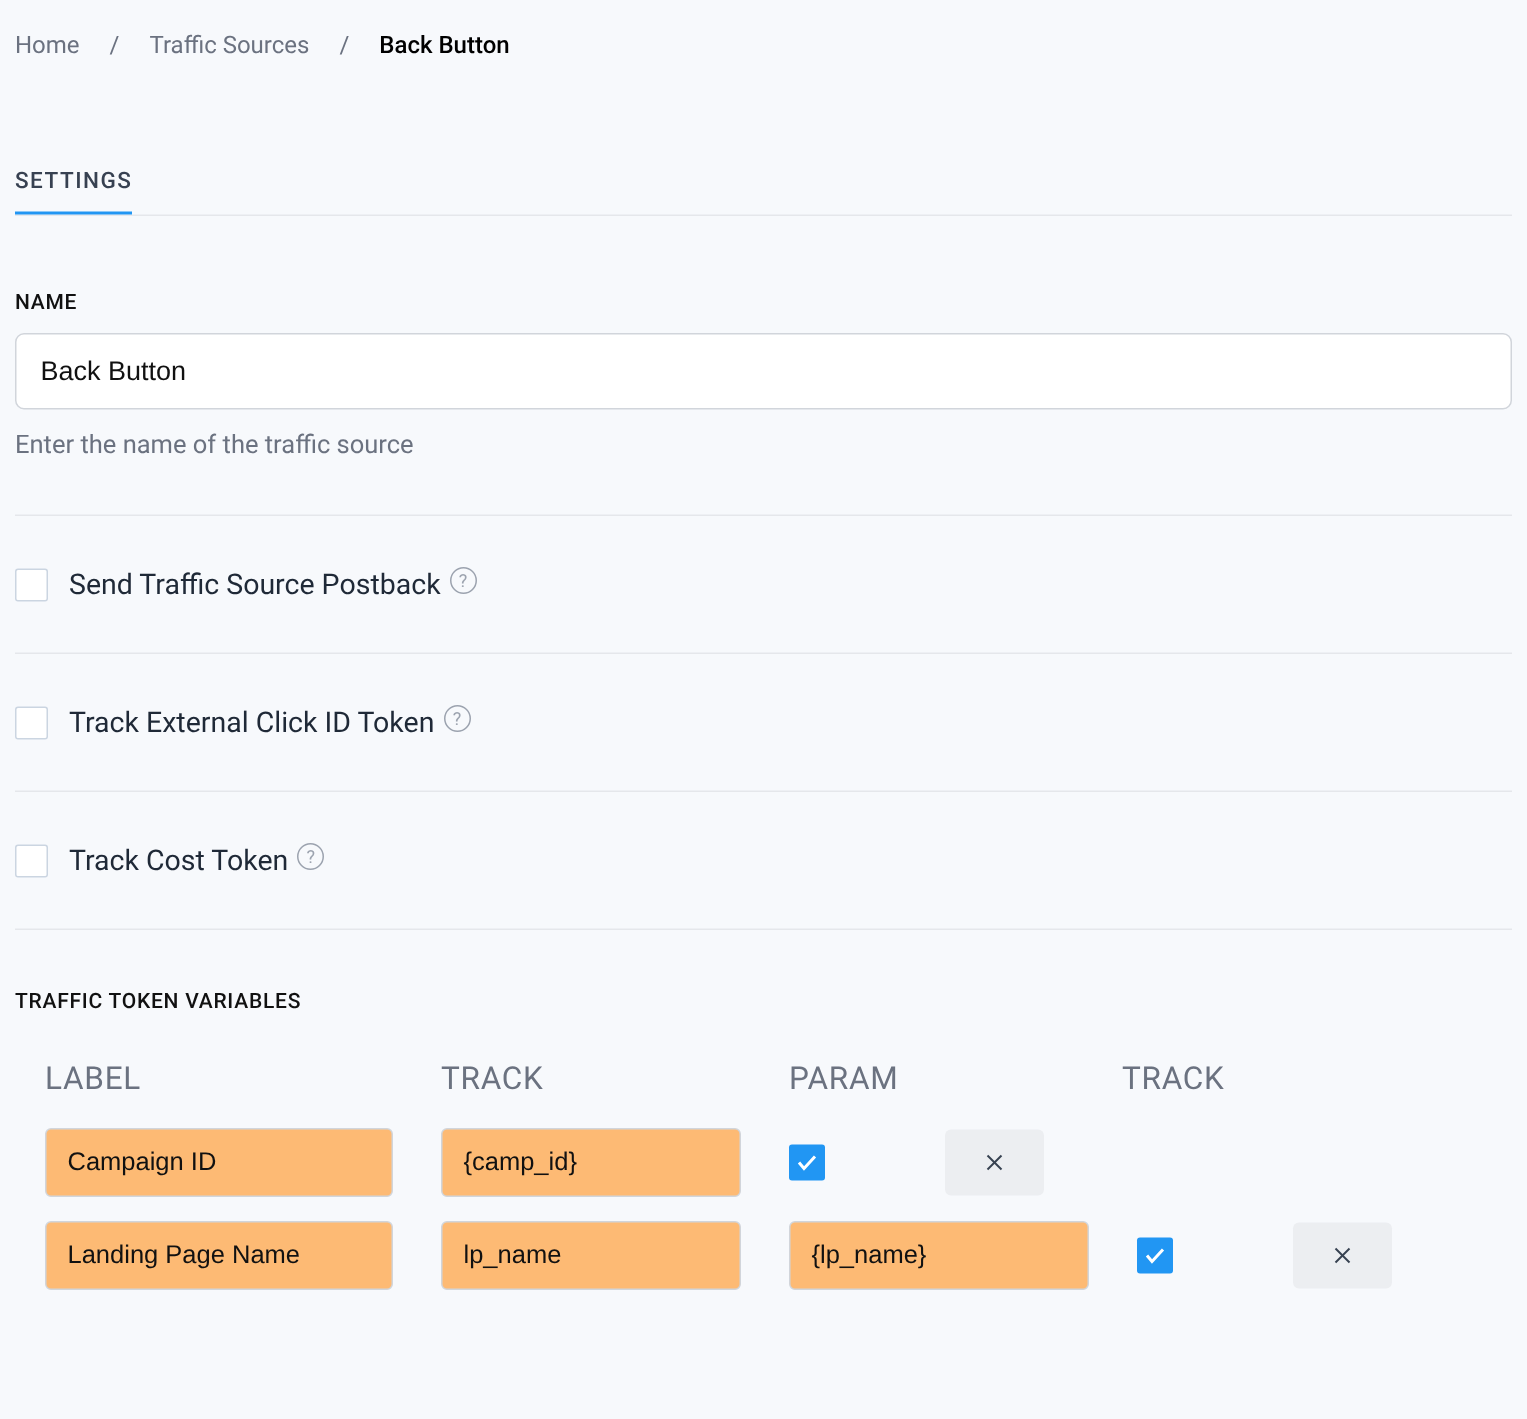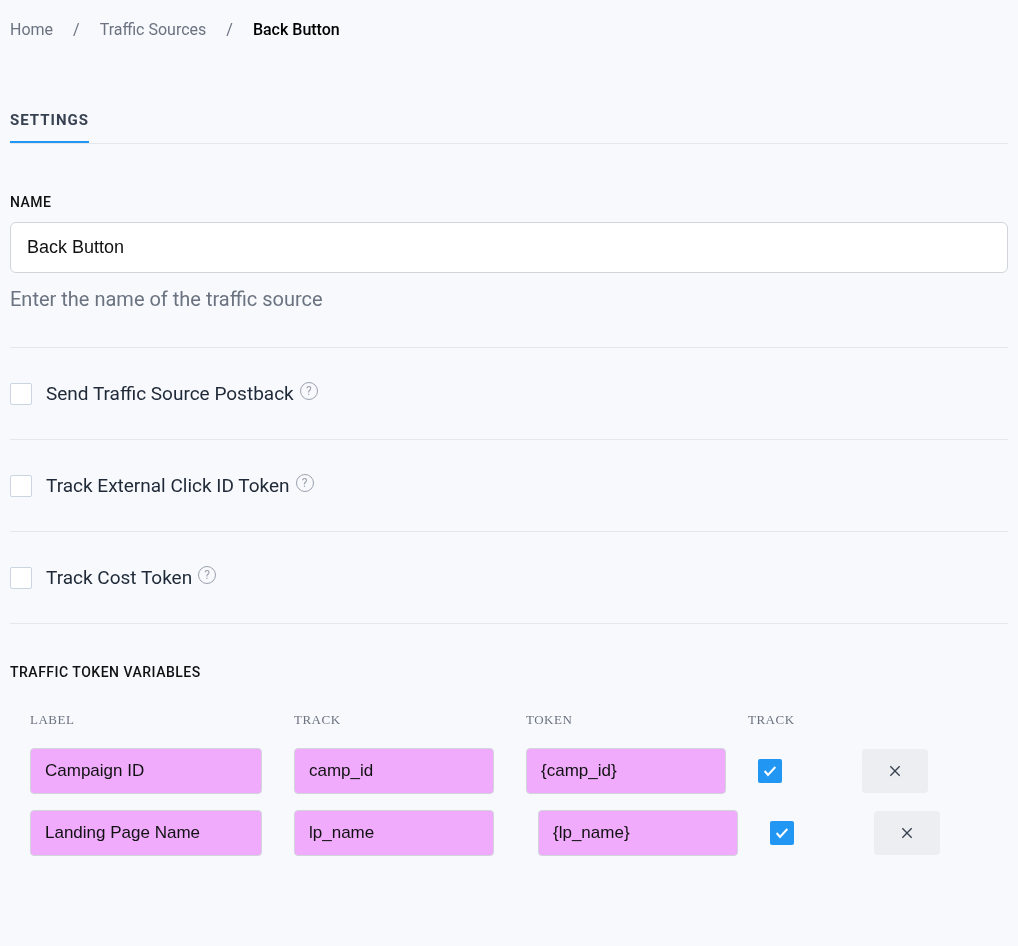--- a/index.html
+++ b/index.html
@@ -43,41 +43,40 @@
       font-size: 15px;
       letter-spacing: 1px;
       color: #374151;
       font-weight: 500;
       cursor: pointer;
       border-bottom: 2px solid transparent;
       margin-right: 30px;
     }
     .tab.active {
       border-bottom-color: #2196f3;
-      font-weight: bold;
     }
     .field-label {
       font-size: 14px;
       font-weight: 500;
       letter-spacing: 0.5px;
       margin-bottom: 12px;
       color: #111;
     }
     .text-input {
       width: 100%;
       padding: 14px 16px;
       font-size: 18px;
       border: 1px solid #d1d5db;
       border-radius: 6px;
       background: #fff;
       color: #111;
     }
     .hint {
       margin-top: 14px;
-      font-size: 20px;
+      font-size: 17px;
       color: #6b7280;
     }
     .section {
       padding: 0 0 36px 0;
       border-bottom: 1px solid #e5e7eb;
     }
     .section.no-top-pad {
       padding-top: 0;
     }
     .checkbox-row {
@@ -131,32 +130,31 @@
       padding: 8px 20px;
       align-items: center;
       gap: 32px;
     }
     .var-col-label { width: 232px; }
     .var-col-param { width: 200px; }
     .var-col-token { width: 200px; margin-left: 32px; }
     .var-col-track { width: 70px; text-align: left; margin-left: 22px; }
     .var-col-del { width: 70px; text-align: center; }
     .var-header span {
-      font-size: 13px;
+      font-size: 21px;
       color: #6b7280;
       letter-spacing: 0.5px;
-      font-family: Liberation Serif, serif;
     }
     .var-input {
       width: 100%;
       padding: 12px 14px;
       font-size: 17px;
       border: 1px solid #d1d5db;
       border-radius: 4px;
-      background: #f0abfc;
+      background: #fdba74;
       color: #111;
     }
     .track-check {
       width: 24px;
       height: 24px;
       background: #2196f3;
       border-radius: 2px;
       display: inline-flex;
       align-items: center;
       justify-content: center;
@@ -231,28 +229,27 @@
     <span class="help-icon"></span>
   </div>
 </div>
 
 <div class="variables-section">
   <div class="field-label">TRAFFIC TOKEN VARIABLES</div>
 
   <div class="var-header">
     <span class="var-col-label">LABEL</span>
     <span class="var-col-param" style="margin-left:32px">TRACK</span>
-    <span class="var-col-token">TOKEN</span>
+    <span class="var-col-token">PARAM</span>
     <span class="var-col-track">TRACK</span>
     <span class="var-col-del"></span>
   </div>
 
   <div class="var-row">
     <div class="var-col-label"><input class="var-input" value="Campaign ID" style=""></div>
-    <div class="var-col-param"><input class="var-input" value="camp_id" style=""></div>
     <div class="var-col-token" style="margin-left:0"><input class="var-input" value="{camp_id}" style=""></div>
     <div class="var-col-track" style="margin-left:0">
       <span class="track-check">
         <svg viewBox="0 0 24 24">
             <polyline points="4 12 9 18 20 6"></polyline>
           </svg>
       </span>
     </div>
     <div class="var-col-del">
       <button class="delete-btn">
@@ -260,21 +257,21 @@
             <line x1="5" y1="5" x2="19" y2="19"></line>
             <line x1="19" y1="5" x2="5" y2="19"></line>
           </svg>
       </button>
     </div>
   </div>
 
   <div class="var-row">
     <div class="var-col-label"><input class="var-input" value="Landing Page Name" style=""></div>
     <div class="var-col-param"><input class="var-input" value="lp_name" style=""></div>
-    <div class="var-col-token" style="margin-left:12px"><input class="var-input" value="{lp_name}" style=""></div>
+    <div class="var-col-token" style="margin-left:0"><input class="var-input" value="{lp_name}" style=""></div>
     <div class="var-col-track" style="margin-left:0">
       <span class="track-check">
         <svg viewBox="0 0 24 24">
             <polyline points="4 12 9 18 20 6"></polyline>
           </svg>
       </span>
     </div>
     <div class="var-col-del">
       <button class="delete-btn">
         <svg viewBox="0 0 24 24">

